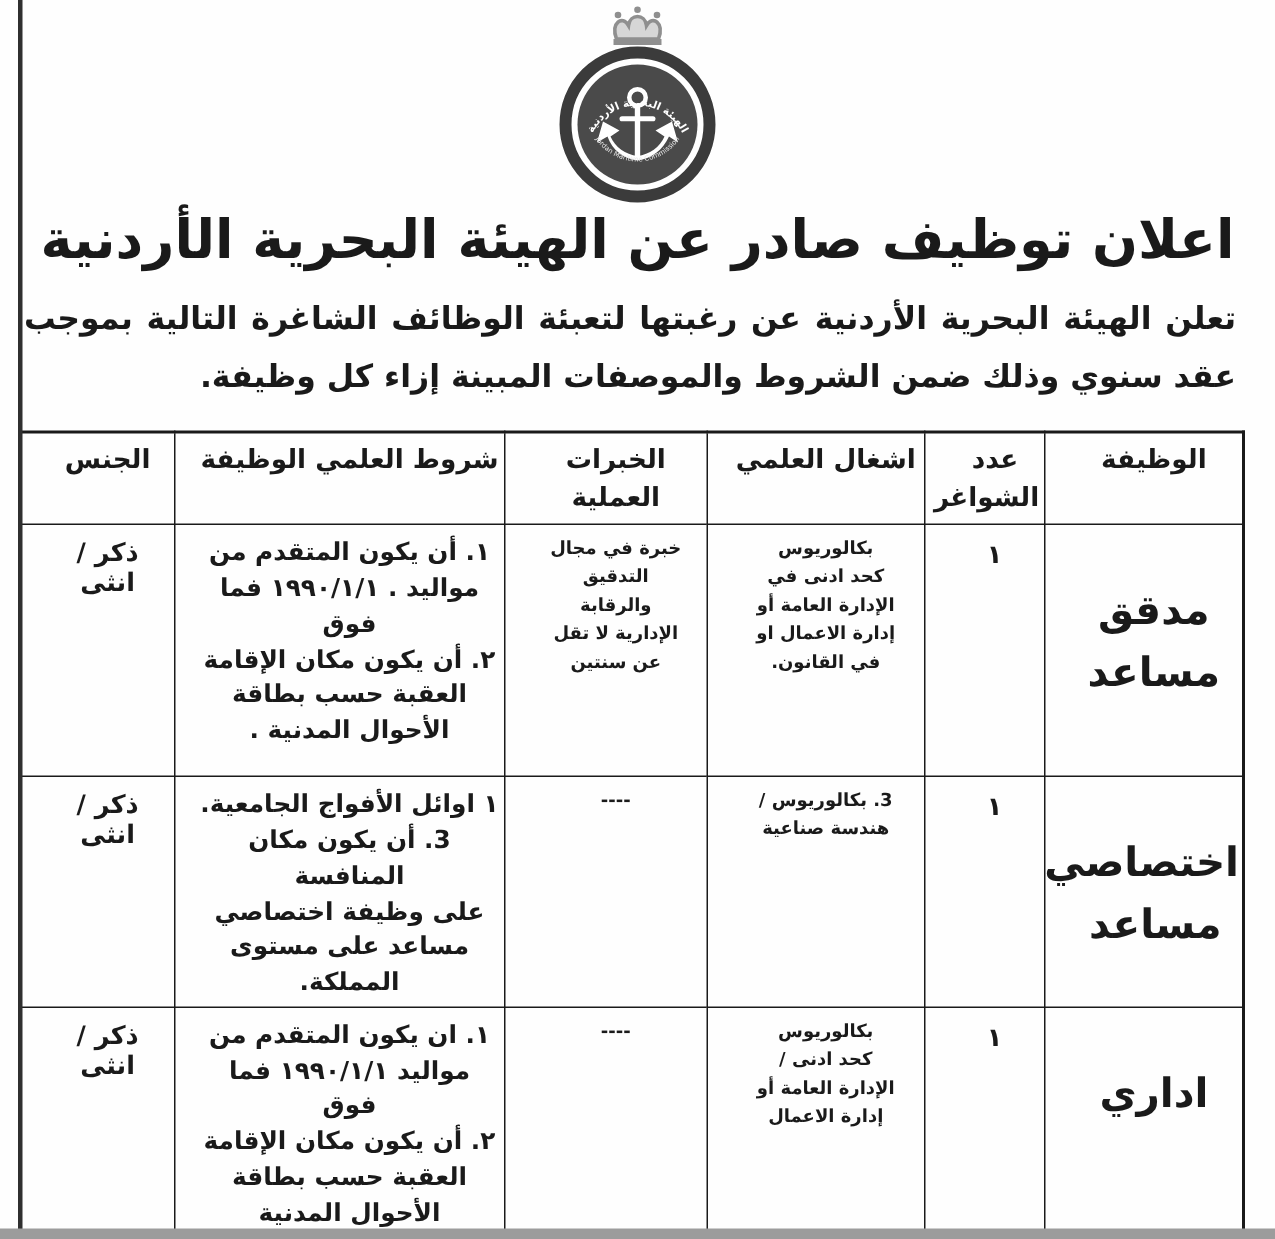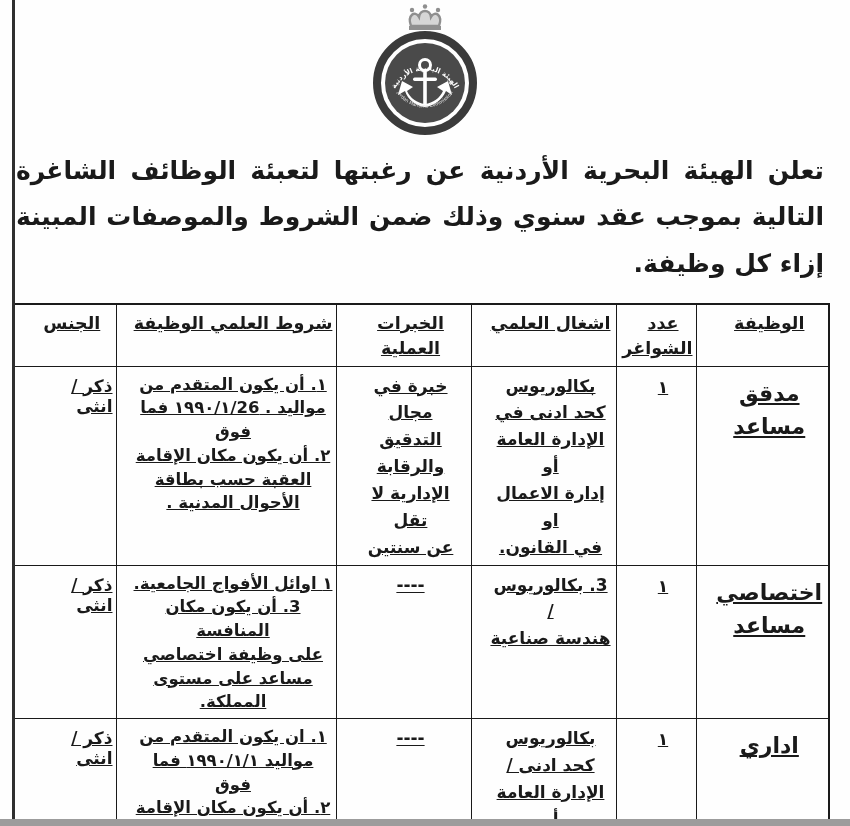--- a/index.html
+++ b/index.html
@@ -34,21 +34,21 @@
     margin:4px 0 0 0;
     text-align:center;
     direction:rtl;
     font-size:36px;
     font-weight:bold;
     letter-spacing:-0.5px;
   }
   .intro{
     direction:rtl;
     text-align:justify;
-    font-size:25px;
+    font-size:21px;
     font-weight:bold;
     line-height:1.85;
     margin:12px 0 0 0;
     padding:0 26px 0 16px;
   }
   table.vacancies{
     direction:rtl;
     border-collapse:collapse;
     table-layout:fixed;
     width:818px;
@@ -56,42 +56,42 @@
     border:2px solid #1a1a1a;
   }
   table.vacancies th, table.vacancies td{
     border:1.5px solid #1a1a1a;
     vertical-align:top;
     text-align:center;
     padding:6px 3px 4px 17px;
     font-weight:bold;
     white-space:pre-line;
     overflow:hidden;
-    text-decoration:underline;
   }
   table.vacancies th{
     font-size:17.5px;
     line-height:1.45;
     height:38px;
   }
   td .job-cell{
-    font-size:22px;
+    font-size:27px;
     font-weight:bold;
     line-height:1.5;
     padding-top:4px;
     white-space:pre-line;
+    margin-top:28px;
   }
   td .vacancies-cell{ font-size:17px; padding-top:4px; }
   td .qualification-cell, td .experience-cell{
-    font-size:17px; line-height:1.58; white-space:pre-line;
+    font-size:12px; line-height:1.58; white-space:pre-line;
   }
   td .conditions-cell{
     font-size:16.5px; line-height:1.44; white-space:pre-line;
   }
-  td .gender-cell{ font-size:17px; padding-top:3px;text-align:right; }
+  td .gender-cell{ font-size:17px; padding-top:3px; }
   tr.row-1{ height:168px; }
   tr.row-2{ height:138px; }
   tr.row-3{ height:138px; }
 </style>
 </head>
 <body>
 
 <div class="page">
   <div class="left-rule"></div>
 
@@ -124,20 +124,21 @@
       </defs>
       <text font-size="7" fill="#ffffff" font-weight="bold">
         <textPath href="#arcTop" startOffset="50%" text-anchor="middle">الهيئة البحرية الأردنية</textPath>
       </text>
       <text font-size="4.6" fill="#e8e8e8">
         <textPath href="#arcBottom" startOffset="50%" text-anchor="middle">Jordan Maritime Commission</textPath>
       </text>
     </svg>
   </div>
 
+  <h1 class="title">اعلان توظيف صادر عن الهيئة البحرية الأردنية</h1>
 
   <p class="intro">تعلن الهيئة البحرية الأردنية عن رغبتها لتعبئة الوظائف الشاغرة التالية بموجب عقد سنوي وذلك ضمن الشروط والموصفات المبينة إزاء كل وظيفة.</p>
 
   <table class="vacancies">
     <colgroup>
       <col style="width:133px">
         <col style="width:80px">
         <col style="width:145px">
       <col style="width:135px">
         <col style="width:220px">
@@ -164,21 +165,21 @@
 كحد ادنى في
 الإدارة العامة أو
 إدارة الاعمال او
 في القانون.</div></td>
         <td><div class="experience-cell">خبرة في مجال
 التدقيق
 والرقابة
 الإدارية لا تقل
 عن سنتين</div></td>
         <td><div class="conditions-cell">١. أن يكون المتقدم من
-مواليد . ١٩٩٠/١/26 فما
+مواليد . ١٩٩٠/١/١ فما
 فوق
 ٢. أن يكون مكان الإقامة
 العقبة حسب بطاقة
 الأحوال المدنية .</div></td>
         <td><div class="gender-cell">ذكر / انثى</div></td>
       </tr>
       <tr class="row-2">
         <td><div class="job-cell">اختصاصي
 مساعد</div></td>
         <td><div class="vacancies-cell">١</div></td>

